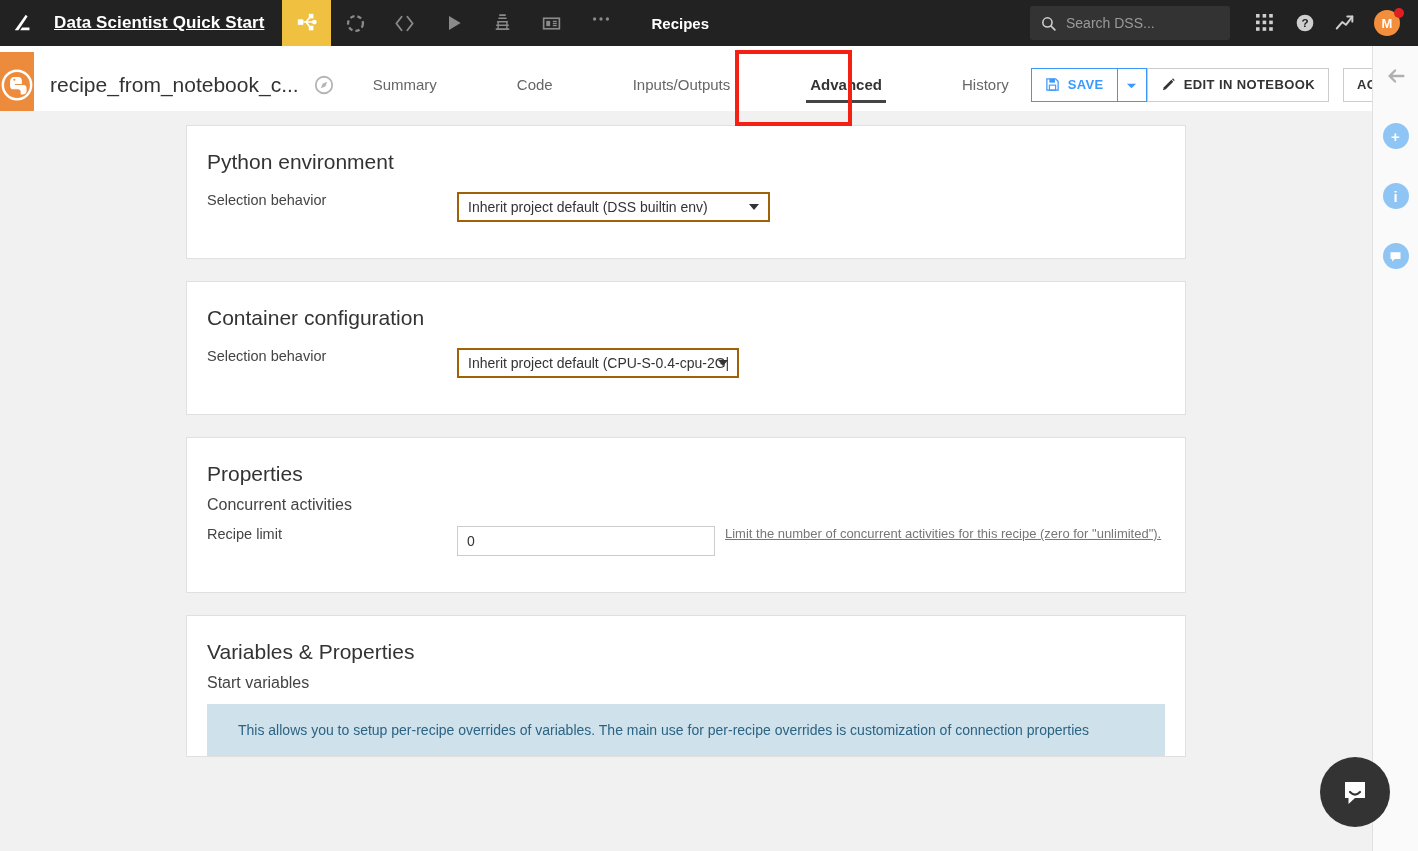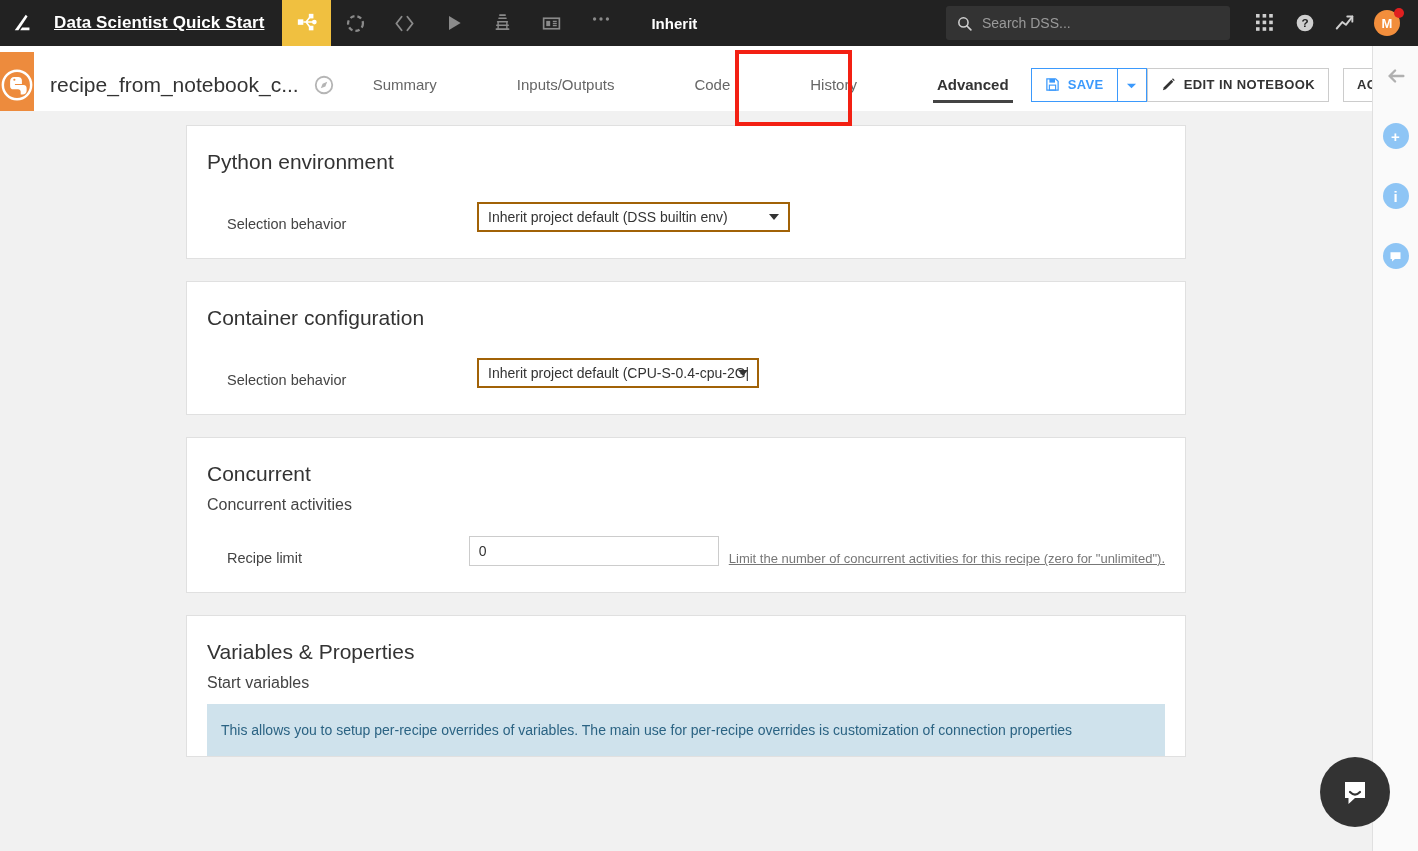--- a/index.html
+++ b/index.html
@@ -43,21 +43,21 @@
     position: absolute; left: 50%; bottom: -23px; transform: translateX(-50%);
     width: 0; height: 0;
     border-left: 8px solid transparent; border-right: 8px solid transparent;
     border-bottom: 8px solid #ffffff;
   }
   .top-right {
     margin-left: auto; display: flex; align-items: center; height: 46px;
     padding-right: 14px;
   }
   .search-box {
-    width: 284px; height: 34px; background: #333333; border-radius: 3px;
+    width: 200px; height: 34px; background: #333333; border-radius: 3px;
     display: flex; align-items: center; padding: 0 10px; margin-right: 12px;
   }
   .search-box .sicon { color: #cfcfcf; margin-right: 9px; display: flex; }
   .search-text { color: #9a9a9a; font-size: 14px; }
   .tr-icon {
     width: 34px; height: 46px; display: flex; align-items: center;
     justify-content: center; color: #cfcfcf; margin-left: 6px;
   }
   .avatar-wrap { position: relative; width: 34px; height: 46px;
     display:flex; align-items:center; justify-content:center; margin-left: 8px; }
@@ -126,21 +126,21 @@
   .panel {
     background: #ffffff; border: 1px solid #e0e0e0;
     margin: 0 auto 22px auto; width: 1000px;
   }
   .panel:first-child { margin-top: 14px; }
   .panel h2 {
     font-size: 21px; font-weight: 400; color: #333333;
     padding: 24px 20px 0 20px;
   }
   .panel .body { padding: 18px 20px 26px 20px; }
-  .form-row { display: flex; align-items: flex-end; height: 40px; margin-left: 20px; }
+  .form-row { display: flex; align-items: flex-start; height: 40px; }
   .form-label { width: 250px; font-size: 14.5px; color: #444444; }
   .select {
     position: relative; height: 30px; border: 2px solid #a16207;
     background: #ffffff; display: flex; align-items: center;
     padding: 0 28px 0 9px; font-size: 14px; color: #333333;
     white-space: nowrap; overflow: hidden;
   }
   .select .scaret {
     position: absolute; right: 9px; top: 50%; transform: translateY(-50%);
     width: 0; height: 0; border-left: 5px solid transparent;
@@ -152,21 +152,21 @@
     font-size: 16px; color: #444444; padding: 10px 20px 4px 20px;
   }
   .input-text {
     width: 258px; height: 30px; border: 1px solid #cccccc; background: #ffffff;
     font-size: 14px; color: #333333; padding: 0 9px;
     font-family: "Liberation Sans", sans-serif;
   }
   .help-text { font-size: 13px; color: #777777; margin-left: 10px; white-space: nowrap; text-decoration: underline; }
   .info-box {
     background: #cfe2ec; color: #2b6383; font-size: 14px;
-    line-height: 24px; padding: 14px 14px; margin: 8px 20px 0 20px;
+    line-height: 24px; padding: 14px 31px; margin: 8px 20px 0 20px;
   }
 
   
   .rail {
     position: absolute; top: 46px; right: 0; width: 46px; height: 805px;
     background: #fafafa; border-left: 1px solid #e0e0e0;
     display: flex; flex-direction: column; align-items: center;
   }
   .rail-item {
     width: 46px; height: 60px; display: flex; align-items: center; justify-content: center;
@@ -248,21 +248,21 @@
       <svg width="22" height="22" viewBox="0 0 24 24" aria-hidden="true">
         <circle cx="5" cy="12" r="1.8" fill="#8a8a8a"></circle>
         <circle cx="12" cy="12" r="1.8" fill="#8a8a8a"></circle>
         <circle cx="19" cy="12" r="1.8" fill="#8a8a8a"></circle>
       </svg>
     </div>
 
   </div>
 
   <div class="section-label">
-    <span>Inherit</span>
+    <span>Recipes</span>
     <span class="section-caret"></span>
   </div>
 
   <div class="top-right">
 
     <div class="search-box">
       <span class="sicon">
         <svg width="17" height="17" viewBox="0 0 24 24" aria-hidden="true">
           <circle cx="10.5" cy="10.5" r="6.5" fill="none" stroke="#cfcfcf" stroke-width="2.2"></circle>
           <path d="M15.5 15.5 L21 21" stroke="#cfcfcf" stroke-width="2.4" stroke-linecap="round"></path>
@@ -328,30 +328,30 @@
       <circle cx="12" cy="12" r="9" fill="none" stroke="#b5b5b5" stroke-width="2"></circle>
       <path d="M15.5 8.5 L10.5 10.5 L8.5 15.5 L13.5 13.5 Z" fill="#b5b5b5"></path>
     </svg>
   </span>
 
   <div class="tabs">
     <div class="tab">
       <span>Summary</span>
     </div>
     <div class="tab">
+      <span>Code</span>
+    </div>
+    <div class="tab">
       <span>Inputs/Outputs</span>
     </div>
-    <div class="tab">
-      <span>Code</span>
+    <div class="tab active">
+      <span>Advanced</span>
     </div>
     <div class="tab">
       <span>History</span>
-    </div>
-    <div class="tab active">
-      <span>Advanced</span>
     </div>
   </div>
 
   <div class="tb-actions">
 
     <div class="save-group">
       <div class="btn btn-save">
         <span class="bicon">
           <svg width="15" height="15" viewBox="0 0 24 24" aria-hidden="true">
             <path d="M3 3 H17 L21 7 V21 H3 Z" fill="none" stroke="#3b99fc" stroke-width="2"></path>
@@ -411,21 +411,21 @@
         <div class="form-label">Selection behavior</div>
         <div class="select sel-container">
           <span>Inherit project default (CPU-S-0.4-cpu-2G|</span>
           <span class="scaret"></span>
         </div>
       </div>
     </div>
   </div>
 
   <div class="panel">
-    <h2>Concurrent</h2>
+    <h2>Properties</h2>
     <div class="subhead">Concurrent activities</div>
     <div class="body" style="padding-top:8px;">
       <div class="form-row">
         <div class="form-label">Recipe limit</div>
         <input class="input-text" type="text" value="0" style="">
         <div class="help-text">Limit the number of concurrent activities for this recipe (zero for "unlimited").</div>
       </div>
     </div>
   </div>
 

